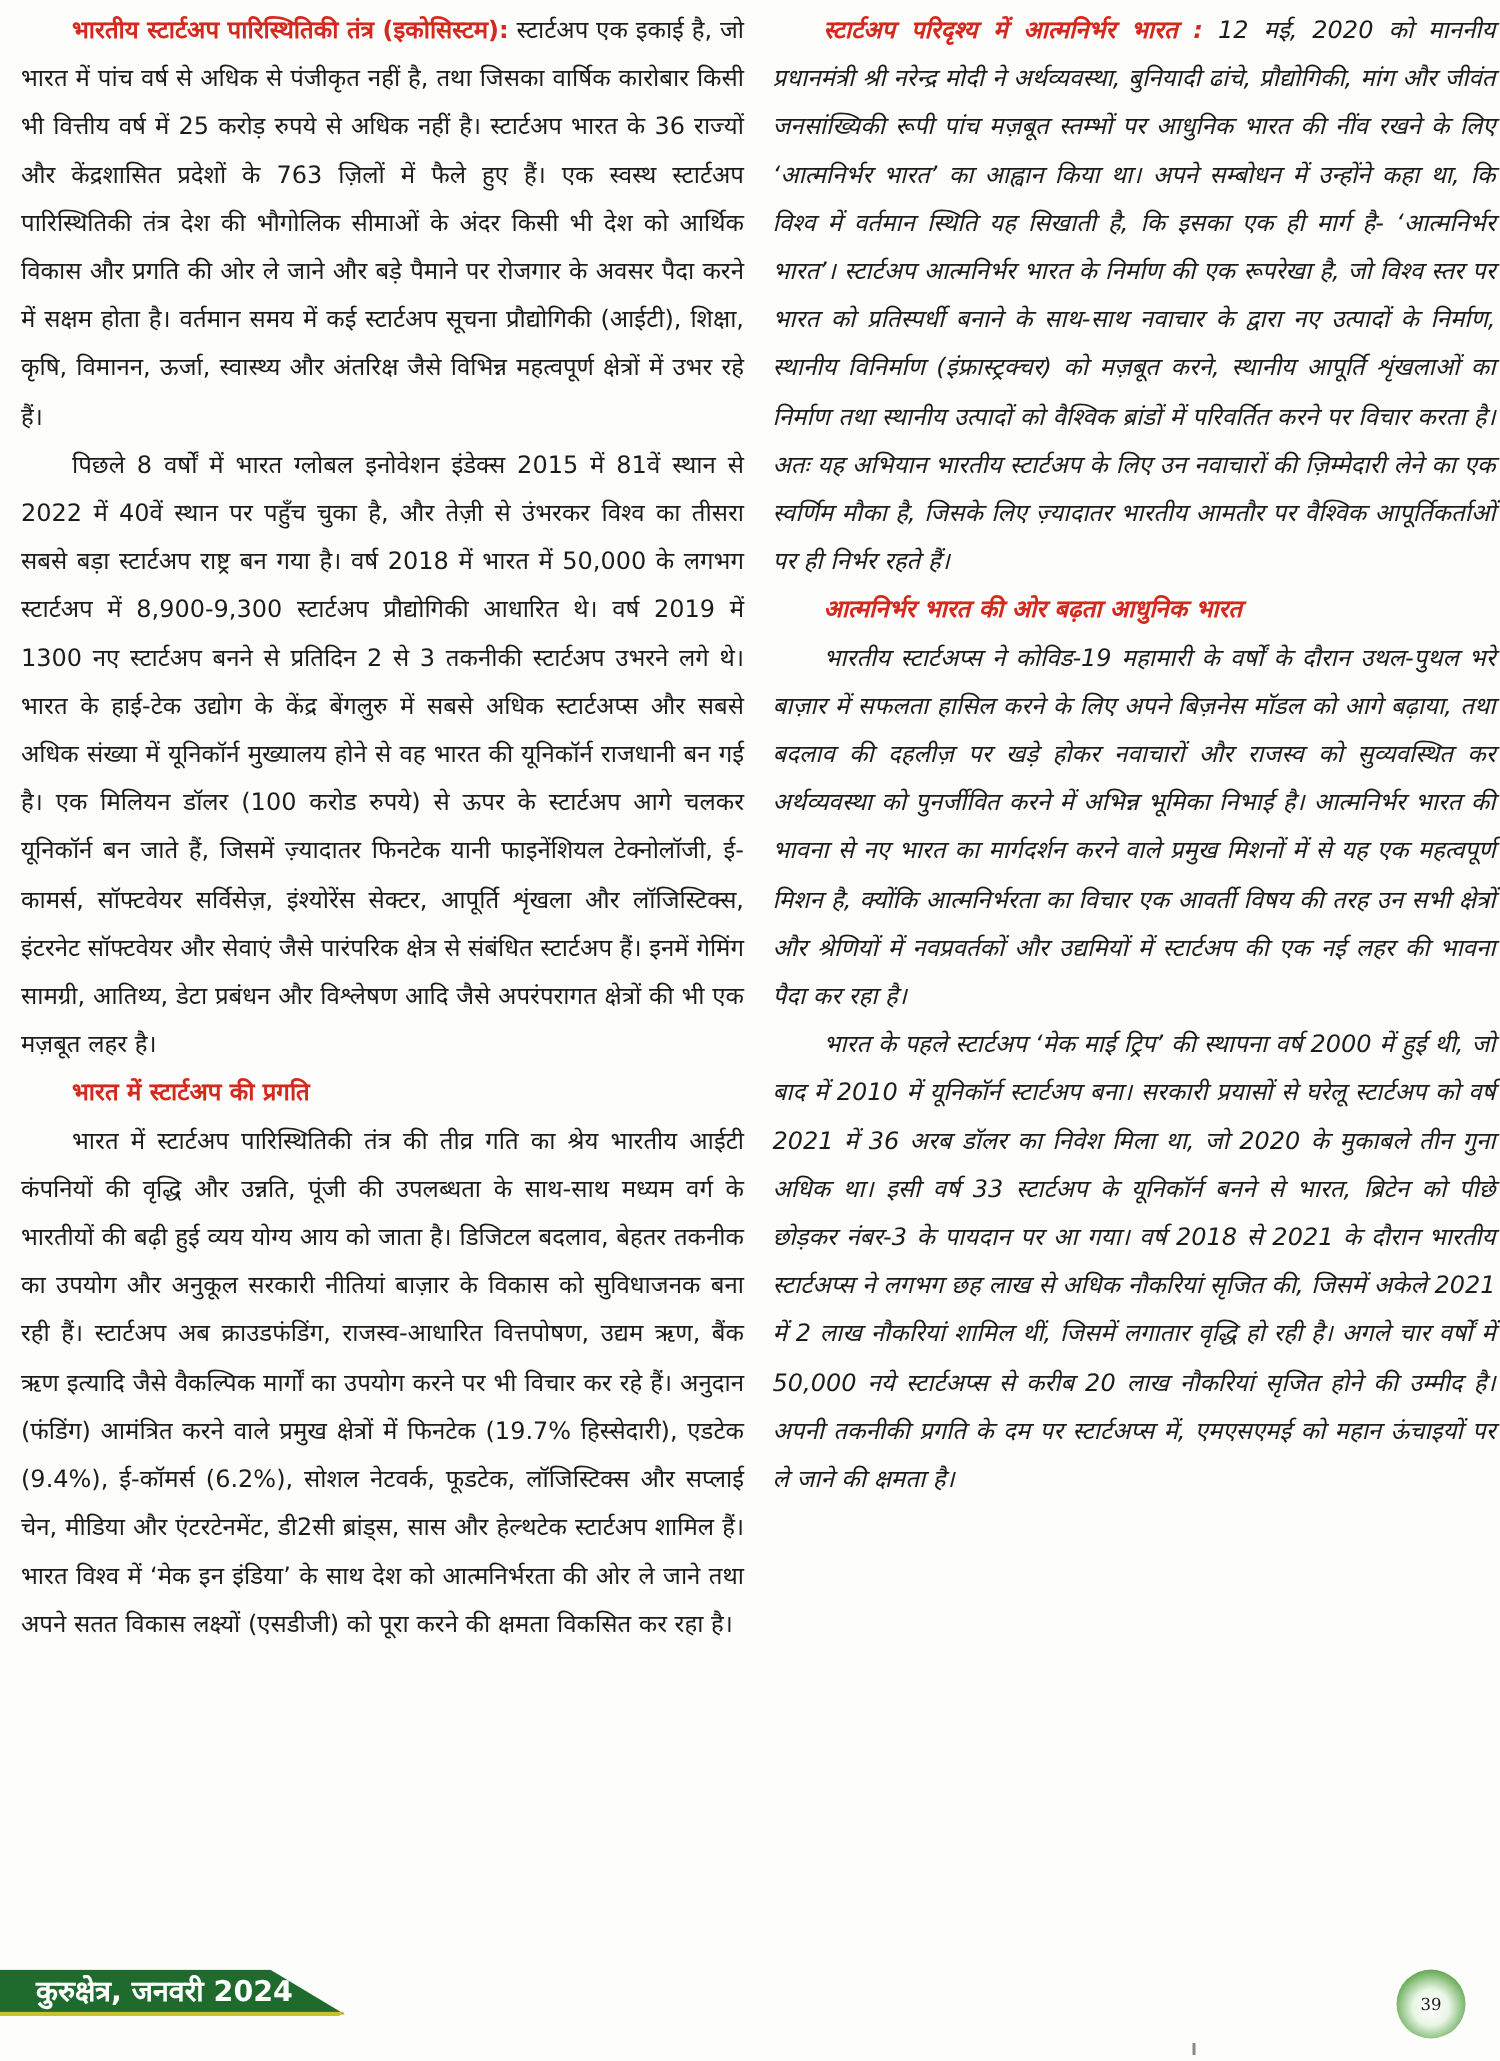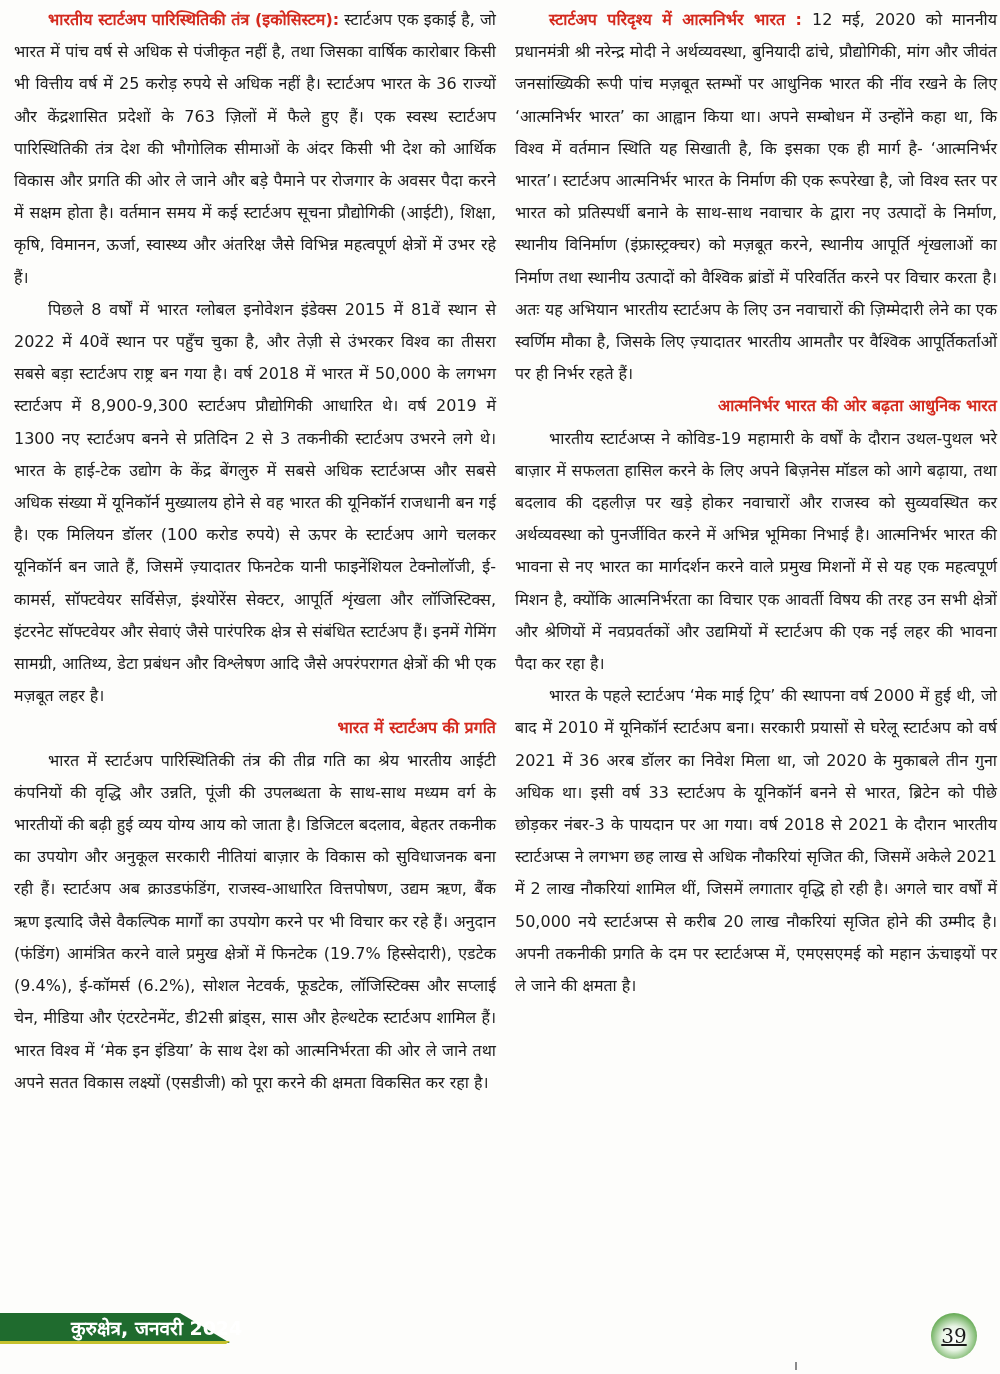--- a/index.html
+++ b/index.html
@@ -13,33 +13,33 @@
   }
   .col {
     position: absolute;
     top: 4px;
     width: 482px;
     font-size: 16px;
     line-height: 32.2px;
     text-align: justify;
   }
   .col-left { left: 14px; }
-  .col-right { left: 515px; }
+  .col-right { left: 515px; font-style: italic; }
   .col p { margin: 0; text-indent: 0; }
   .col p.indent { text-indent: 34px; }
   .heading {
     color: #d42a1e;
     font-weight: bold;
   }
   .sub-heading {
     display: block;
     color: #d42a1e;
     font-weight: bold;
     padding-left: 34px;
-    text-align: right;
+    text-align: left;
   }
   .footer-band {
     position: absolute;
     left: 0; top: 1313px;
     height: 30px;
     width: 230px;
     background: #1f6b2e;
     clip-path: polygon(0 0, 180px 0, 230px 30px, 0 30px);
     border-bottom: 2px solid #e9c92a;
   }
@@ -52,33 +52,31 @@
   }
   .footer-text {
     position: absolute;
     left: 24px; top: 1315px;
     color: #ffffff;
     font-size: 19px;
     font-weight: bold;
     font-family: "DejaVu Sans", sans-serif;
     white-space: nowrap;
     line-height: 26px;
-    margin-left: 47px;
   }
   .page-num {
     position: absolute;
     left: 931px; top: 1313px;
     width: 46px; height: 46px;
     border-radius: 50%;
     background: radial-gradient(circle at 50% 55%, #ffffff 0%, #e9f5e6 35%, #6fb05e 70%, #1f7a2a 100%);
     display: flex; align-items: center; justify-content: center;
     font-family: "DejaVu Serif", serif;
-    font-size: 20px;
+    font-size: 11px;
     color: #1a1a1a;
-    text-decoration: underline;
   }
   .tick-mark {
     position: absolute;
     left: 795px; top: 1362px;
     width: 2px; height: 8px;
     background: #8a8a8a;
   }
 </style>
 </head>
 <body>

